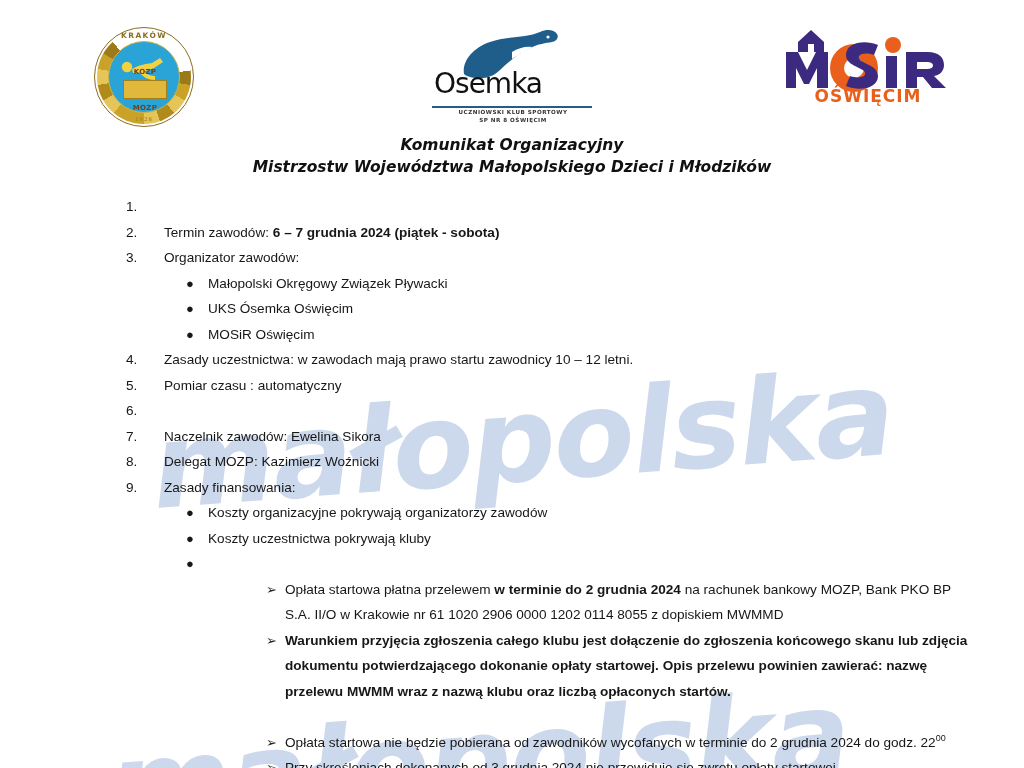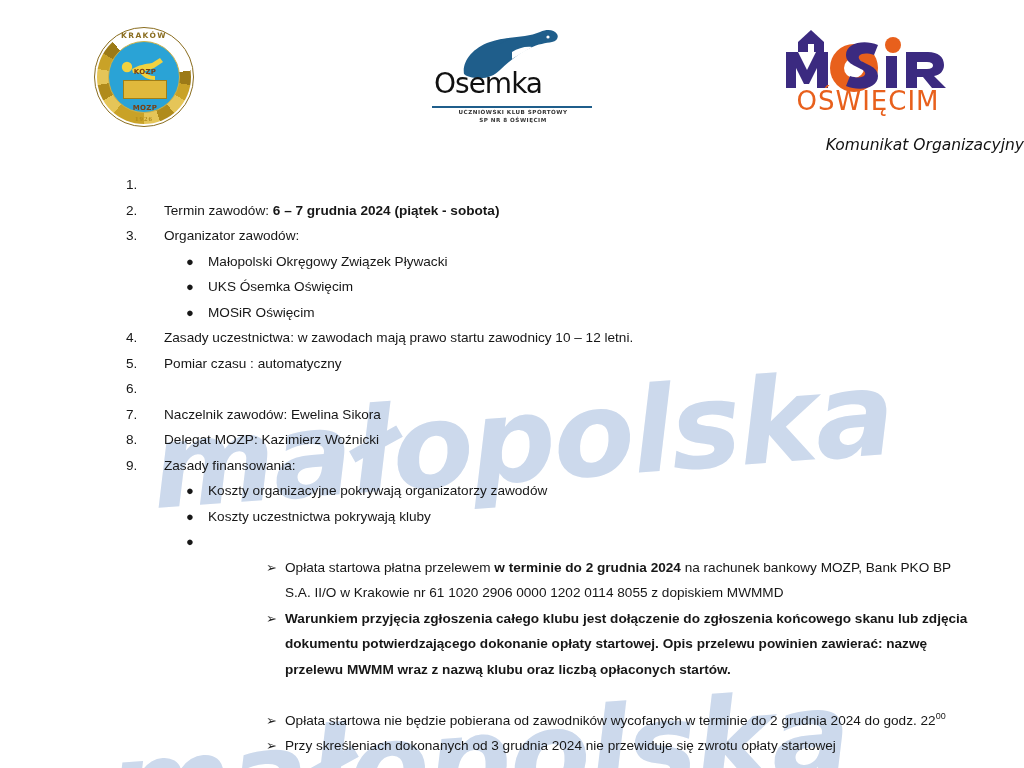--- a/index.html
+++ b/index.html
@@ -231,34 +231,34 @@
     width: 172px;
     height: 66px;
   }
   .mosir-bottom {
     position: absolute;
     left: 0;
     top: 62px;
     width: 172px;
     text-align: center;
     font-family: "DejaVu Sans", sans-serif;
-    font-size: 26px;
-    font-weight: 400;
+    font-size: 17px;
+    font-weight: 700;
     color: #e8601c;
     letter-spacing: 1px;
     line-height: 1;
   }
 
   
   .doc-title {
     position: relative;
     z-index: 2;
-    text-align: right;
-    font-family: "DejaVu Sans", sans-serif;
-    font-weight: 400;
+    text-align: center;
+    font-family: "DejaVu Sans", sans-serif;
+    font-weight: 700;
     font-style: italic;
     font-size: 15.5px;
     line-height: 22px;
     color: #111111;
     margin-top: 6px;
   }
   .doc-title .line2 {
     font-size: 15.5px;
   }
 
@@ -420,20 +420,21 @@
                  M135 36 L135 43 L145 43 C149 43, 151 41.5, 151 39.5
                  C151 37.5, 149 36, 145 36 Z" fill="#3b2a80"></path>
       </svg>
       <div class="mosir-bottom">OŚWIĘCIM</div>
     </div>
 
   </div>
 
   <div class="doc-title">
     <div>Komunikat Organizacyjny</div>
+    <div class="line2">Mistrzostw Województwa Małopolskiego Dzieci i Młodzików</div>
   </div>
 
   <div class="content">
     <ol class="numlist" id="numlist">
         <li class="numitem">
           <span class="num">1.</span>
         </li>
         <li class="numitem">
           <span class="num">2.</span>
           <span class="txt"><span>Termin zawodów:  </span><span class="bold">6 – 7 grudnia 2024 (piątek - sobota)</span></span>

